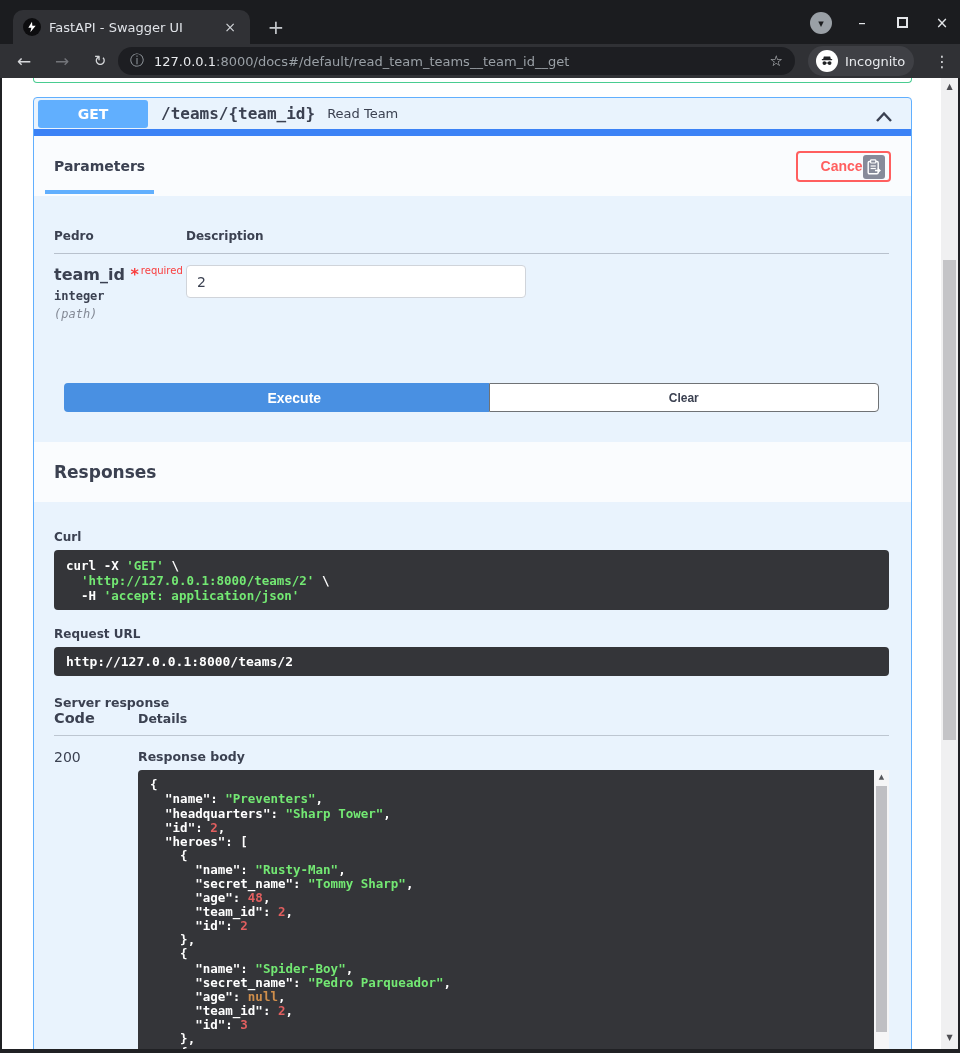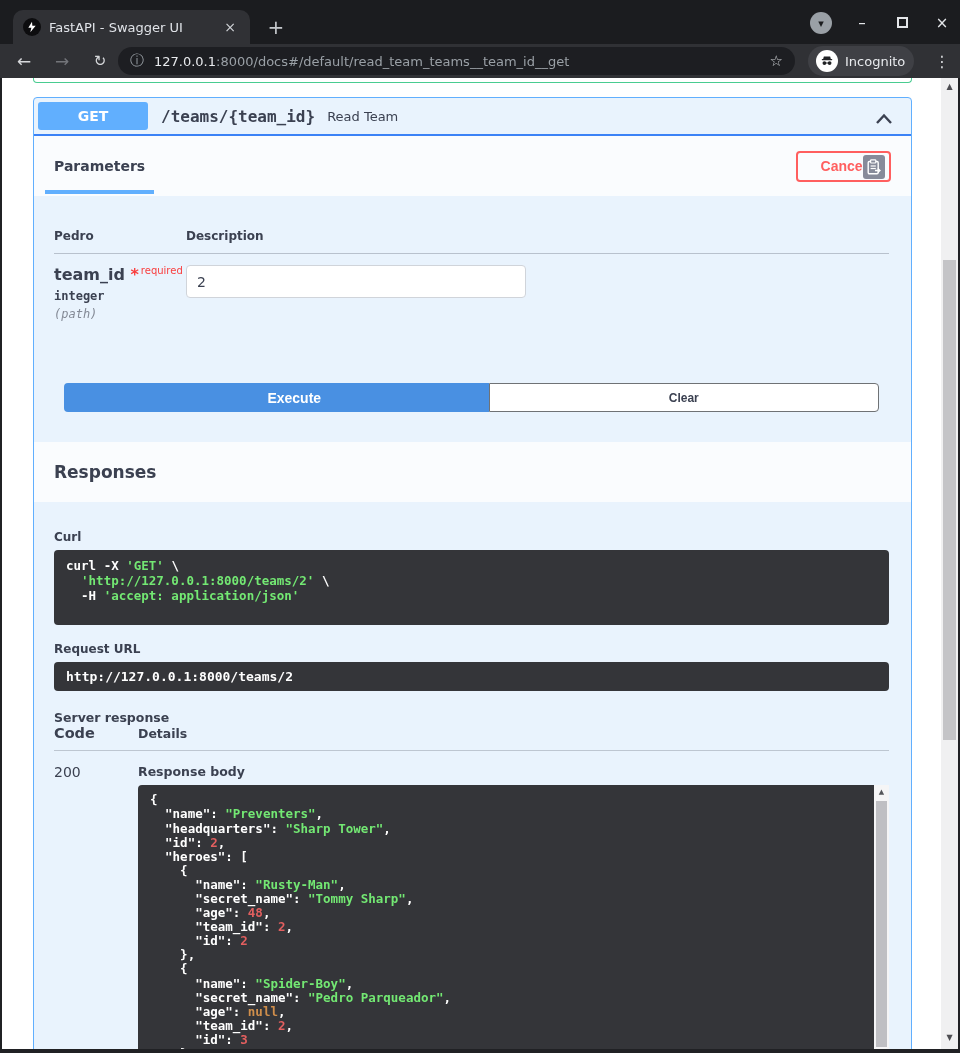--- a/index.html
+++ b/index.html
@@ -52,21 +52,21 @@
   .sb-arrow.down { position:absolute; bottom:4px; }
   .page-thumb { position:absolute; left:2px; top:182px; width:13px; height:480px; background:#c4c4c7; }
 
   
   .content { position:absolute; left:2px; top:78px; width:939px; height:971px; background:#fff; }
   .prev-block-end { position:absolute; left:31px; top:0; width:879px; height:5px; background:#fff;
     border:1px solid #49cc90; border-top:none; border-radius:0 0 4px 4px; }
   .opblock { position:absolute; left:31px; top:19px; width:879px; height:1000px;
     border:1px solid #61affe; border-radius:4px; background:#e9f3fd; color:#3b4151; }
 
-  .summary { height:38px; display:flex; align-items:center; border-bottom:2px solid #3b82f6; padding:0 10px 0 4px; }
+  .summary { height:38px; display:flex; align-items:center; border-bottom:7px solid #3b82f6; padding:0 10px 0 4px; }
   .method-badge { width:110px; height:28px; background:#61affe; border-radius:3px; color:#fff;
     font-weight:bold; font-size:14px; display:flex; align-items:center; justify-content:center; }
   .endpoint-path { font-family:"DejaVu Sans Mono", monospace; font-weight:bold; font-size:16px; margin-left:13px; }
   .endpoint-summary { font-size:13px; margin-left:12px; color:#3b4151; }
   .spacer { flex:1; }
   .chev { width:18px; height:12px; margin-right:8px; }
 
   .section-band { height:60px; background:#fafcfe; display:flex; align-items:center; padding:0 20px; }
   .tab-item { position:relative; height:100%; display:flex; align-items:center; }
   .tab-label { font-size:14px; font-weight:bold; color:#3b4151; }
@@ -94,21 +94,21 @@
   .clear-btn { flex:1; background:#fff; border:1px solid #6f7275; border-radius:0 4px 4px 0; color:#3b4151;
     font-weight:bold; font-size:12px; display:flex; align-items:center; justify-content:center; }
 
   .responses-band { margin-top:30px; }
   .responses-title { font-size:17px; font-weight:bold; color:#3b4151; }
 
   .responses-area { padding:28px 22px 0 20px; }
   .small-label { font-size:12px; font-weight:bold; color:#3b4151; }
   .codeblock { background:#343539; border-radius:4px; color:#fff;
     font-family:"DejaVu Sans Mono", monospace; font-weight:bold; }
-  .curl-block { position:relative; margin-top:6px; height:75px; padding:8px 12px; font-size:12.5px; line-height:15px; }
+  .curl-block { position:relative; margin-top:6px; height:60px; padding:8px 12px; font-size:12.5px; line-height:15px; }
   .code-line { white-space:pre; }
   .tok-plain, .tok-key { color:#ffffff; }
   .tok-string { color:#73e873; }
   .tok-number { color:#e25f5f; }
   .tok-null { color:#cf8e4b; }
   .copy-btn { position:absolute; right:7px; bottom:7px; width:22px; height:24px; background:#878b9a;
     border-radius:3px; border:none; display:flex; align-items:center; justify-content:center; }
   .request-url-label { margin-top:17px; }
   .url-block { margin-top:6px; height:29px; padding:7px 12px; font-size:13px; line-height:15px; white-space:pre; }
   .server-response-label { margin-top:19px; font-size:12.5px; }

